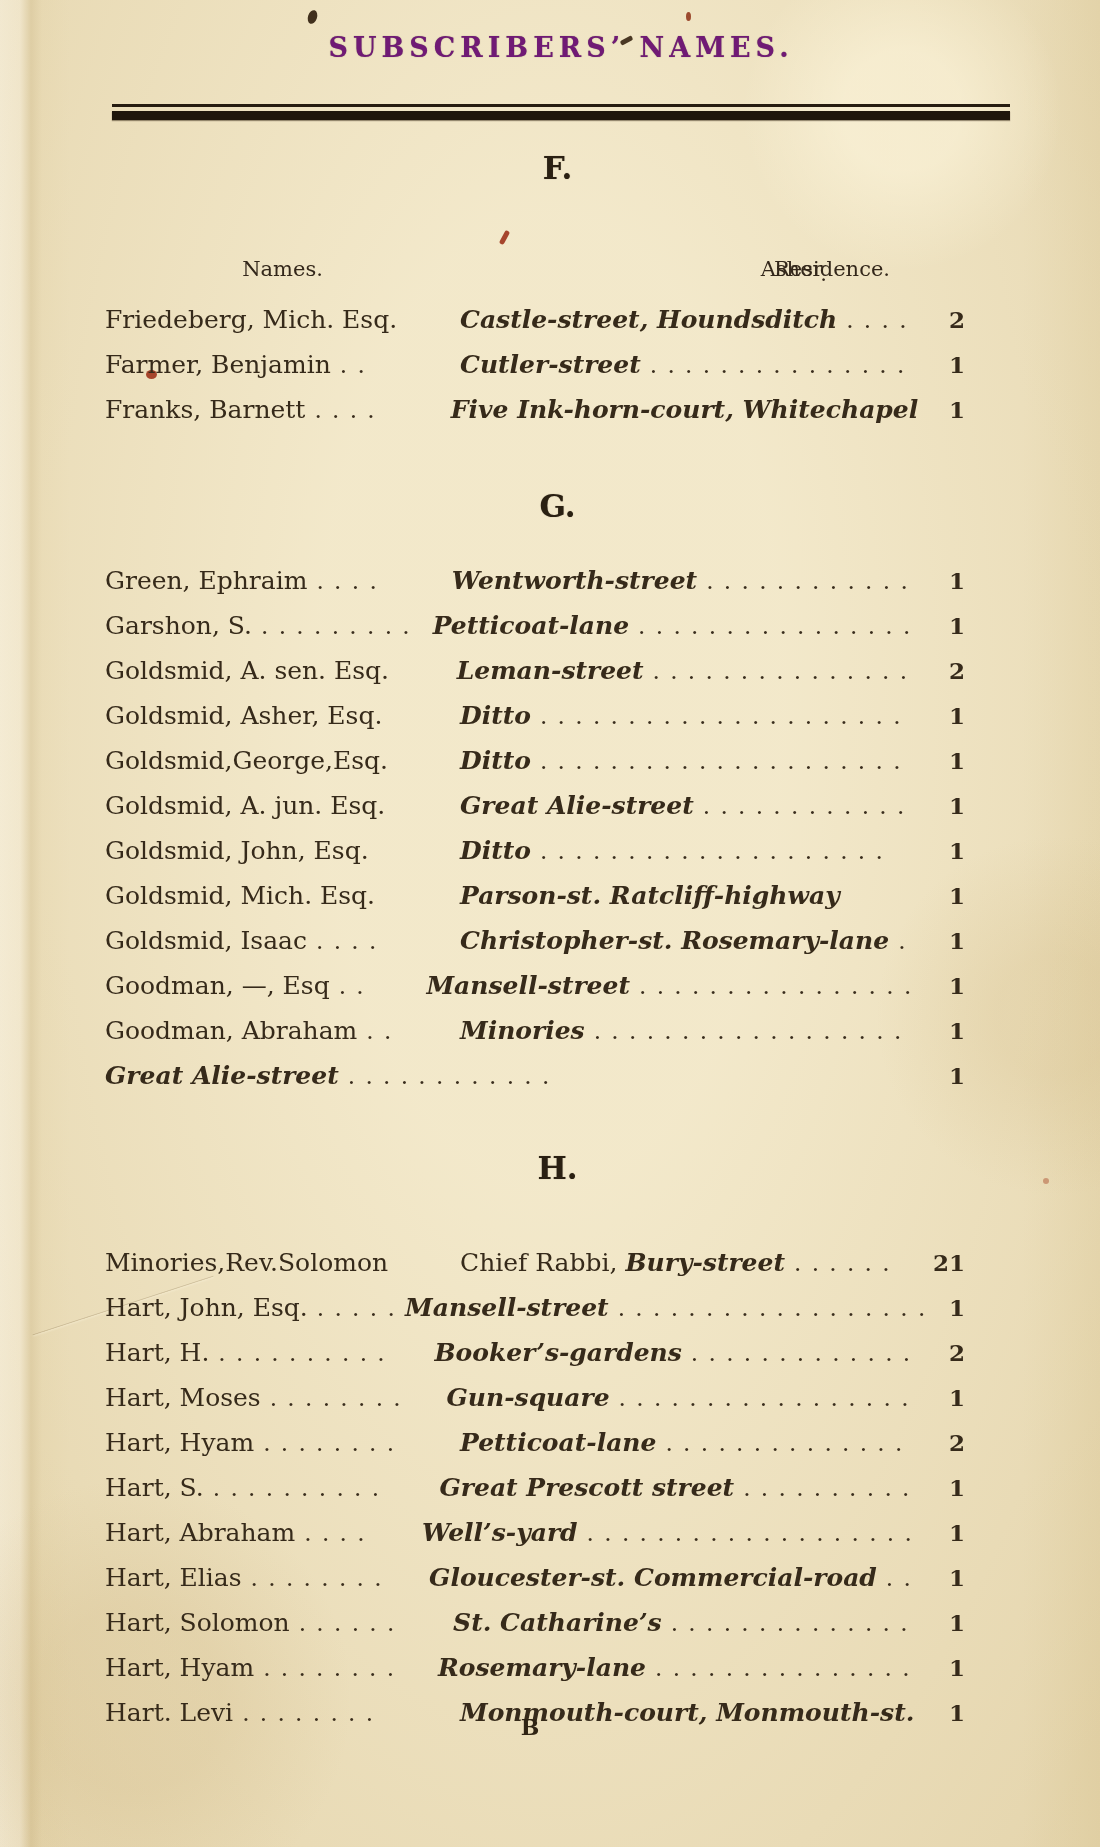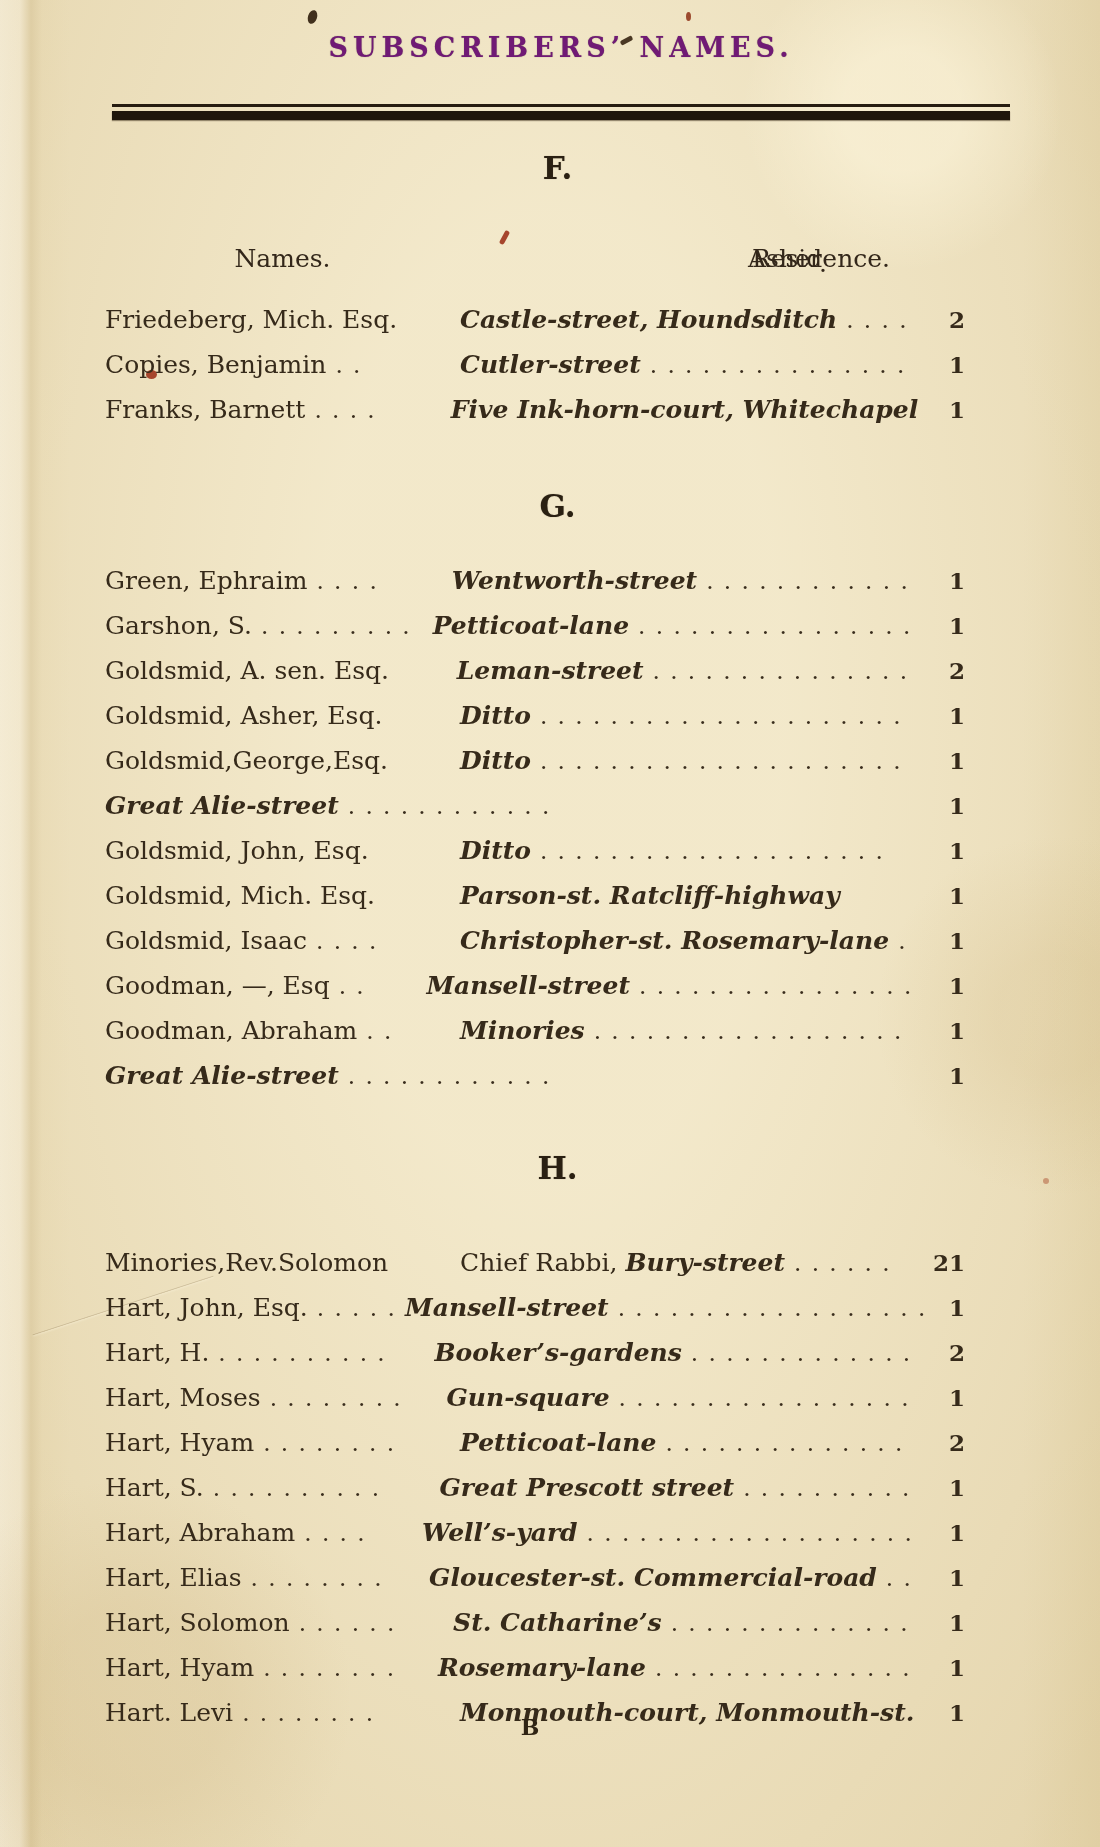--- a/index.html
+++ b/index.html
@@ -28,21 +28,21 @@
   .title{
     position:absolute;top:30px;left:112px;width:898px;
     text-align:center;font-size:27px;line-height:36px;font-weight:700;
     letter-spacing:5px;color:#701a75;
     text-shadow:0 0 1px rgba(42,32,18,0.45);
   }
   .rule{position:absolute;left:112px;top:104px;width:898px;}
   .rule .thin{height:3px;background:#261c10;}
   .rule .gap{height:4px;}
   .rule .thick{height:9px;background:#1f160c;box-shadow:0 1px 1px rgba(60,45,25,0.5);}
-  .headers{position:absolute;top:246px;left:0;width:919px;height:28px;font-size:25px;line-height:26px;}
+  .headers{position:absolute;top:256px;left:0;width:919px;height:28px;font-size:21px;line-height:26px;}
   .hdr{position:absolute;color:#33271a;}
   .hdr-names{left:105px;width:355px;text-align:center;}
   .hdr-res{left:440px;width:450px;text-align:right;}
   .hdr-copies{right:92px;text-align:right;}
   .hdr .sub{position:relative;top:5px;}
   section{position:absolute;left:105px;width:905px;}
   #sec-F{top:148px;}
   #sec-G{top:486px;}
   #sec-H{top:1148px;}
   section h2{
@@ -95,21 +95,21 @@
 <section id="sec-F">
   <h2>F.</h2>
   <div class="rows">
   <div class="row">
     <span class="name"><span class="name-text">Friedeberg, Mich. Esq.</span><span class="dots name-dots"></span></span>
     <span class="res"><span class="res-prefix"></span><span class="res-text">Castle-street, Houndsditch</span><span class="dots res-dots">....</span></span>
     <span class="copies">2</span>
   </div>
 
   <div class="row">
-    <span class="name"><span class="name-text">Copies, Benjamin</span><span class="dots name-dots">..</span></span>
+    <span class="name"><span class="name-text">Farmer, Benjamin</span><span class="dots name-dots">..</span></span>
     <span class="res"><span class="res-prefix"></span><span class="res-text">Cutler-street</span><span class="dots res-dots">...............</span></span>
     <span class="copies">1</span>
   </div>
 
   <div class="row">
     <span class="name"><span class="name-text">Franks, Barnett</span><span class="dots name-dots">....</span></span>
     <span class="res"><span class="res-prefix"></span><span class="res-text">Five Ink-horn-court, Whitechapel</span><span class="dots res-dots"></span></span>
     <span class="copies">1</span>
   </div>
 </div>
@@ -141,20 +141,21 @@
     <span class="copies">1</span>
   </div>
 
   <div class="row">
     <span class="name"><span class="name-text">Goldsmid,George,Esq.</span><span class="dots name-dots"></span></span>
     <span class="res"><span class="res-prefix"></span><span class="res-text">Ditto</span><span class="dots res-dots">.....................</span></span>
     <span class="copies">1</span>
   </div>
 
   <div class="row">
+    <span class="name"><span class="name-text">Goldsmid, A. jun. Esq.</span><span class="dots name-dots"></span></span>
     <span class="res"><span class="res-prefix"></span><span class="res-text">Great Alie-street</span><span class="dots res-dots">............</span></span>
     <span class="copies">1</span>
   </div>
 
   <div class="row">
     <span class="name"><span class="name-text">Goldsmid, John, Esq.</span><span class="dots name-dots"></span></span>
     <span class="res"><span class="res-prefix"></span><span class="res-text">Ditto</span><span class="dots res-dots">....................</span></span>
     <span class="copies">1</span>
   </div>
 

